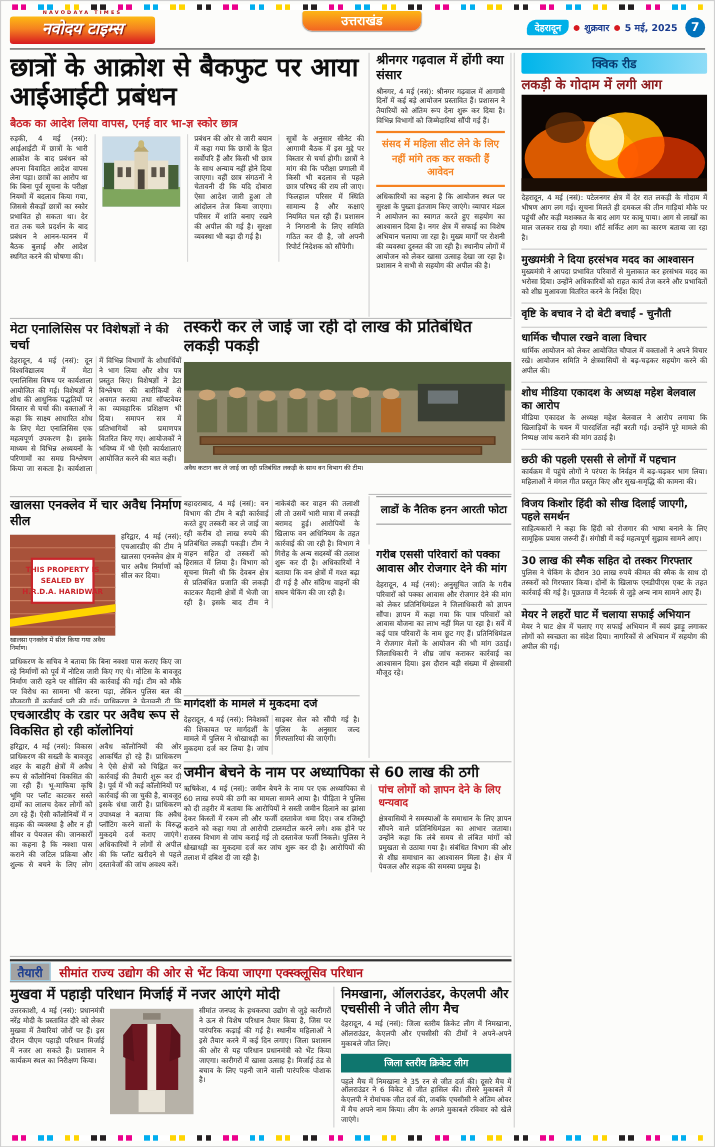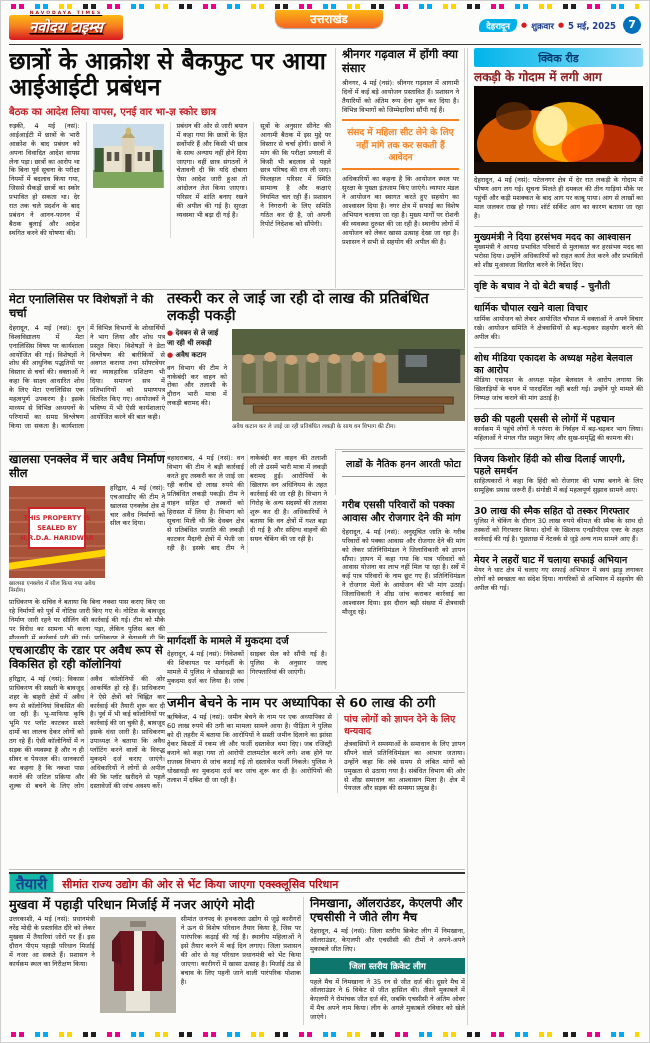--- a/index.html
+++ b/index.html
@@ -8,21 +8,21 @@
   .page{position:relative;width:650px;height:1043px;margin:0 auto;background:#fcfcfa;overflow:hidden;border:1px solid #cfcfcf;}
   .cbar{position:absolute;left:10px;right:10px;height:5px;
     background:repeating-linear-gradient(90deg,
       #ec008c 0 5px,#fff 5px 8px,#ec008c 8px 13px,#fff 13px 24px,
       #00aeef 24px 29px,#fff 29px 32px,#00aeef 32px 37px,#fff 37px 48px,
       #ffd400 48px 53px,#fff 53px 56px,#ffd400 56px 61px,#fff 61px 72px,
       #231f20 72px 77px,#fff 77px 80px,#231f20 80px 85px,#fff 85px 96px);}
   .cbar.top{top:3px;} .cbar.bottom{bottom:5px;}
   
   .mast{position:absolute;top:9px;left:8px;right:8px;height:32px;}
-  .logo{position:absolute;left:0;top:0;width:114px;height:31px;text-decoration:underline;}
+  .logo{position:absolute;left:0;top:0;width:132px;height:31px;}
   .logo .en{font-size:4.5px;letter-spacing:2px;color:#b01116;text-align:center;font-weight:bold;}
   .logo .hi{height:25px;background:linear-gradient(180deg,#fdb913 0%,#f58220 45%,#d71920 100%);
     color:#fff;font-weight:800;font-style:italic;font-size:14.5px;text-align:center;line-height:25px;
     border-radius:3px;text-shadow:1px 1px 1px #7a0d10;}
   .edition{position:absolute;left:266px;top:0;width:108px;height:18px;
     background:linear-gradient(180deg,#fdb515,#f26522);color:#fff;font-weight:800;font-size:11.5px;
     text-align:center;line-height:18px;border-radius:2px 2px 9px 9px;box-shadow:0 1px 1px rgba(0,0,0,.35);}
   .dateline{position:absolute;right:0;top:6px;display:flex;align-items:center;gap:4px;font-size:8.5px;color:#1b3c8f;font-weight:bold;}
   .citypill{background:#00b0e8;color:#fff;padding:1px 7px;border-radius:8px 2px 8px 2px;font-size:8.5px;font-weight:800;}
   .dotsep{color:#d71920;font-size:7px;}
@@ -53,21 +53,21 @@
   .firehead{font-size:12px;font-weight:800;color:#8d1f21;line-height:1.2;margin:2px 0;}
   .qr-art{border-top:1px solid #c9c9c9;margin-top:5px;padding-top:4px;}
   .hr{position:absolute;border-top:1px solid #bdbdbd;height:0;}
   .bullets{list-style:none;margin:2px 0;}
   .bullets li{font-size:7px;font-weight:800;color:#151515;line-height:1.35;margin-bottom:3px;}
   .bullets li::before{content:"● ";color:#c9252b;}
   .sidecol{width:60px;flex:0 0 60px;}
   .row{display:flex;gap:5px;}
   .league{background:#0f766e;color:#fff;font-weight:800;font-size:8.5px;text-align:center;padding:2.5px 2px;margin:4px 0;}
   .taiyari{display:flex;align-items:center;gap:8px;border-top:2px solid #2f2f2f;border-bottom:1px solid #8a8a8a;padding:2px 0;}
-  .taiyari .lbl{color:#1b3c8f;font-weight:800;font-size:15px;background:#14b8a6;padding:0 6px;border:1px solid #9fd4ee;}
+  .taiyari .lbl{color:#1b3c8f;font-weight:800;font-size:11px;background:#a3a3a3;padding:0 6px;border:1px solid #9fd4ee;}
   .taiyari .tl{color:#b5121b;font-weight:800;font-size:11px;}
 </style>
 </head>
 <body>
 
 <div class="page">
   <div class="cbar top"></div>
 
   <header class="mast">
     <div class="logo">
@@ -174,27 +174,20 @@
   </aside>
 
   <section class="block" style="left:8px;top:292px;width:156px;height:155px;">
     <h2 class="h-sm">मेटा एनालिसिस पर विशेषज्ञों ने की चर्चा</h2>
     <div class="bt c2" style="margin-top:3px;">देहरादून, 4 मई (नसं): दून विश्वविद्यालय में मेटा एनालिसिस विषय पर कार्यशाला आयोजित की गई। विशेषज्ञों ने शोध की आधुनिक पद्धतियों पर विस्तार से चर्चा की। वक्ताओं ने कहा कि साक्ष्य आधारित शोध के लिए मेटा एनालिसिस एक महत्वपूर्ण उपकरण है। इसके माध्यम से विभिन्न अध्ययनों के परिणामों का समग्र विश्लेषण किया जा सकता है। कार्यशाला में विभिन्न विभागों के शोधार्थियों ने भाग लिया और शोध पत्र प्रस्तुत किए। विशेषज्ञों ने डेटा विश्लेषण की बारीकियों से अवगत कराया तथा सॉफ्टवेयर का व्यावहारिक प्रशिक्षण भी दिया। समापन सत्र में प्रतिभागियों को प्रमाणपत्र वितरित किए गए। आयोजकों ने भविष्य में भी ऐसी कार्यशालाएं आयोजित करने की बात कही।</div>
   </section>
 
   <section class="block" style="left:166px;top:289px;width:298px;height:160px;">
     <h2 class="h-md">तस्करी कर ले जाई जा रही दो लाख की प्रतिबंधित लकड़ी पकड़ी</h2>
     <div class="row" style="margin-top:3px;">
-      <div class="sidecol">
-        <ul class="bullets">
-          <li>देवबन से ले जाई जा रही थी लकड़ी</li>
-          <li>अवैध कटान</li>
-        </ul>
-        <div class="bt">वन विभाग की टीम ने नाकेबंदी कर वाहन को रोका और तलाशी के दौरान भारी मात्रा में लकड़ी बरामद की।</div>
-      </div>
       <div style="flex:1;">
         <div class="photo" style="height:92px;">
           <svg viewBox="0 0 196 92" preserveAspectRatio="none">
             <rect width="196" height="92" fill="#8d8669"></rect>
             <rect width="196" height="26" fill="#55613f"></rect>
             <rect x="140" y="20" width="52" height="34" fill="#3a3f35"></rect>
             <rect x="146" y="26" width="18" height="12" fill="#6d7577"></rect>
             <g fill="#6b6f4a">
               <rect x="8" y="34" width="12" height="30"></rect>
                 <rect x="26" y="32" width="12" height="32"></rect>

